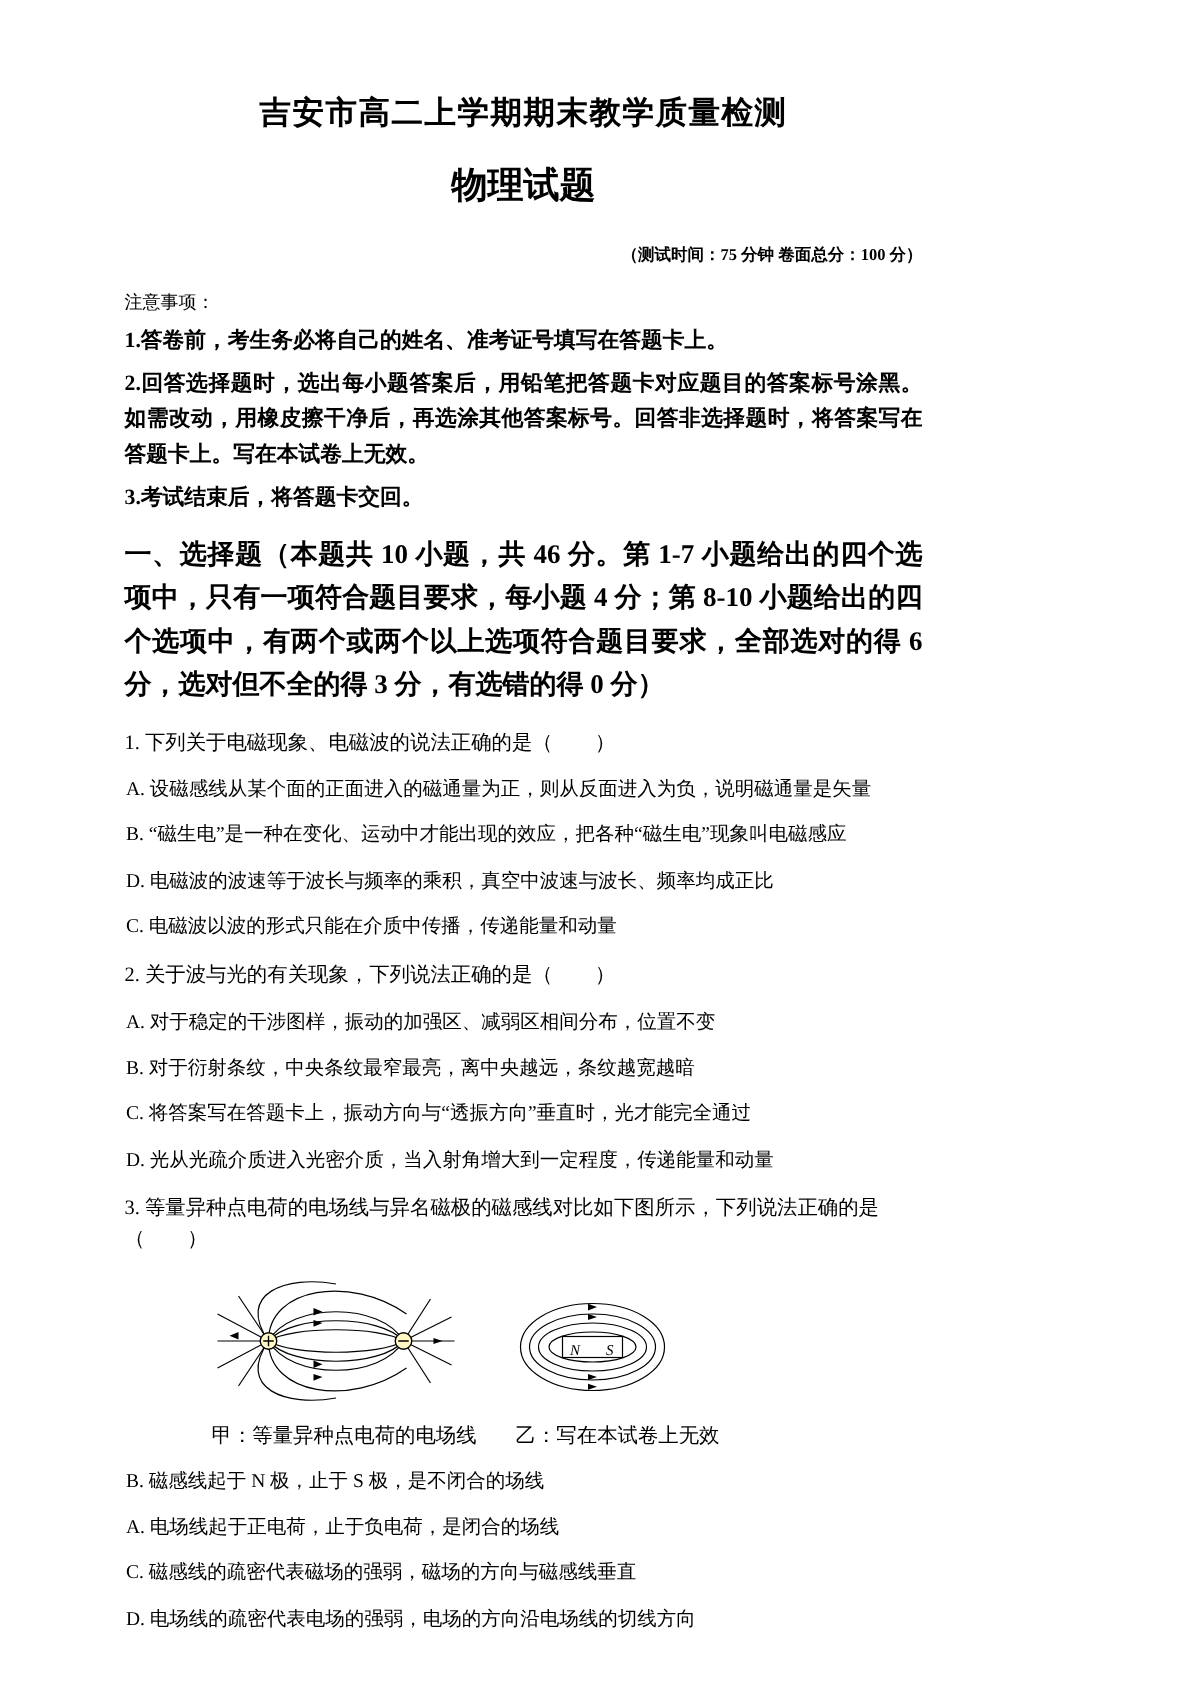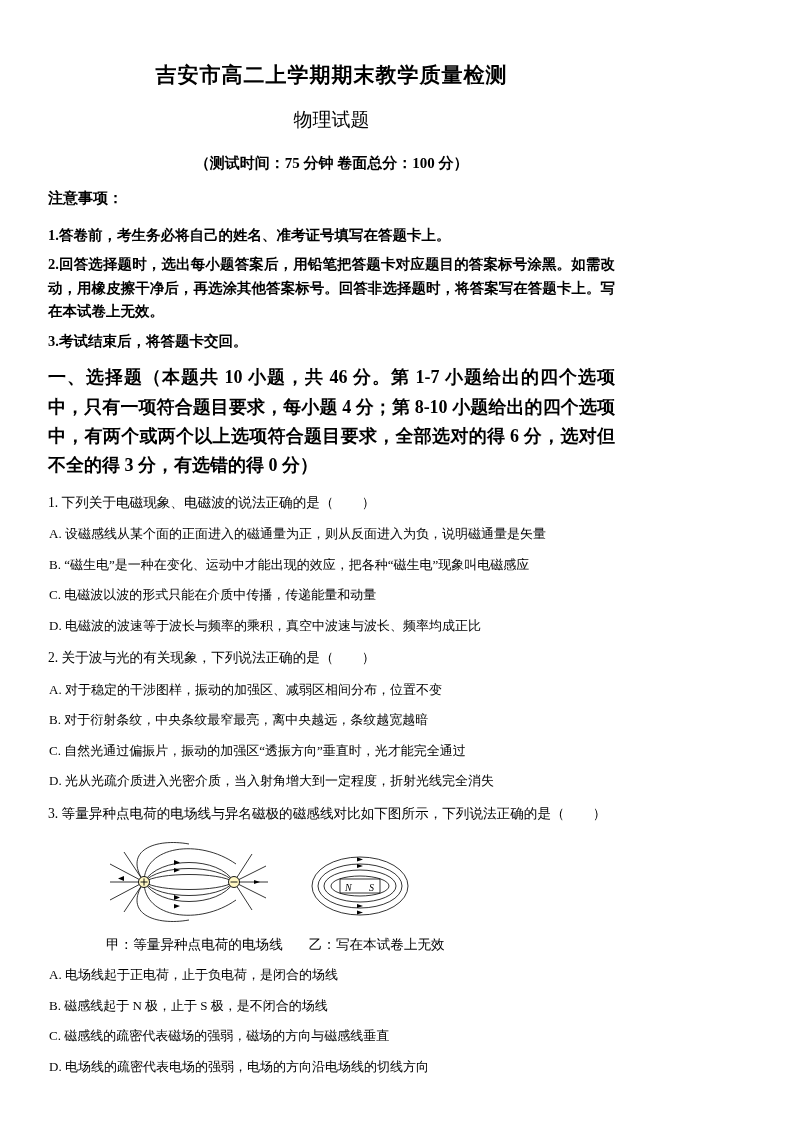--- a/index.html
+++ b/index.html
@@ -10,49 +10,49 @@
   body {
     width: 793px;
     height: 1122px;
     font-family: "Liberation Serif", "DejaVu Serif", serif;
     color: #000000;
     position: relative;
     overflow: hidden;
   }
   .page {
     box-sizing: border-box;
-    padding: 44px 62px 0 48px;
+    padding: 44px 62px 0 83px;
     width: 677px;
     height: 1122px;
   }
   .doc-title {
     text-align: center;
     font-size: 21px;
     font-weight: bold;
     letter-spacing: 1px;
     margin: 16px 0 0 0;
     line-height: 1.5;
   }
   .doc-subtitle {
     text-align: center;
-    font-size: 19px;
+    font-size: 24px;
+    font-weight: bold;
+    margin: 14px 0 0 0;
+    line-height: 1.5;
+  }
+  .doc-meta {
+    text-align: right;
+    font-size: 11px;
+    font-weight: bold;
+    margin: 20px 0 0 0;
+  }
+  .notice-head {
+    font-size: 12px;
     font-weight: normal;
-    margin: 14px 0 0 0;
-    line-height: 1.5;
-  }
-  .doc-meta {
-    text-align: center;
-    font-size: 15px;
-    font-weight: bold;
-    margin: 20px 0 0 0;
-  }
-  .notice-head {
-    font-size: 15px;
-    font-weight: bold;
-    margin: 16px 0 16px 0;
+    margin: 16px 0 6px 0;
   }
   .notice-item {
     font-size: 14.5px;
     font-weight: bold;
     margin: 6px 0 0 0;
     line-height: 1.62;
     text-align: justify;
   }
   .section-head {
     font-size: 18px;
@@ -108,31 +108,31 @@
   <div class="notice-item">3.考试结束后，将答题卡交回。</div>
 
   <div class="section-head">一、选择题（本题共 10 小题，共 46 分。第 1-7 小题给出的四个选项中，只有一项符合题目要求，每小题 4 分；第 8-10 小题给出的四个选项中，有两个或两个以上选项符合题目要求，全部选对的得 6 分，选对但不全的得 3 分，有选错的得 0 分）</div>
 
   <div class="question">
     <span>1.</span>
     <span>下列关于电磁现象、电磁波的说法正确的是（</span><span class="blank-paren">&nbsp;&nbsp;&nbsp;</span><span>）</span>
   </div>
   <div class="option">A. 设磁感线从某个面的正面进入的磁通量为正，则从反面进入为负，说明磁通量是矢量</div>
   <div class="option">B. “磁生电”是一种在变化、运动中才能出现的效应，把各种“磁生电”现象叫电磁感应</div>
+  <div class="option">D. 电磁波的波速等于波长与频率的乘积，真空中波速与波长、频率均成正比</div>
   <div class="option">C. 电磁波以波的形式只能在介质中传播，传递能量和动量</div>
-  <div class="option">D. 电磁波的波速等于波长与频率的乘积，真空中波速与波长、频率均成正比</div>
 
   <div class="question">
     <span>2.</span>
     <span>关于波与光的有关现象，下列说法正确的是（</span><span class="blank-paren">&nbsp;&nbsp;&nbsp;</span><span>）</span>
   </div>
   <div class="option">A. 对于稳定的干涉图样，振动的加强区、减弱区相间分布，位置不变</div>
   <div class="option">B. 对于衍射条纹，中央条纹最窄最亮，离中央越远，条纹越宽越暗</div>
-  <div class="option">C. 自然光通过偏振片，振动的加强区“透振方向”垂直时，光才能完全通过</div>
-  <div class="option">D. 光从光疏介质进入光密介质，当入射角增大到一定程度，折射光线完全消失</div>
+  <div class="option">C. 将答案写在答题卡上，振动方向与“透振方向”垂直时，光才能完全通过</div>
+  <div class="option">D. 光从光疏介质进入光密介质，当入射角增大到一定程度，传递能量和动量</div>
 
   <div class="question">
     <span>3.</span>
     <span>等量异种点电荷的电场线与异名磁极的磁感线对比如下图所示，下列说法正确的是（</span><span class="blank-paren">&nbsp;&nbsp;&nbsp;</span><span>）</span>
   </div>
 
   <div class="fig-wrap">
 
     <svg class="figA" width="170" height="92" viewBox="0 0 170 92">
       <g fill="none" stroke="#000" stroke-width="0.8">
@@ -188,19 +188,19 @@
       </g>
       <text x="61" y="39" font-family="'Liberation Serif', serif" font-size="10" font-style="italic">N</text>
       <text x="85" y="39" font-family="'Liberation Serif', serif" font-size="10" font-style="italic">S</text>
     </svg>
   </div>
 
   <div class="fig-caption">
     <span>甲：等量异种点电荷的电场线</span><span class="cap-gap"></span><span>乙：写在本试卷上无效</span>
   </div>
 
+  <div class="option">B. 磁感线起于 N 极，止于 S 极，是不闭合的场线</div>
   <div class="option">A. 电场线起于正电荷，止于负电荷，是闭合的场线</div>
-  <div class="option">B. 磁感线起于 N 极，止于 S 极，是不闭合的场线</div>
   <div class="option">C. 磁感线的疏密代表磁场的强弱，磁场的方向与磁感线垂直</div>
   <div class="option">D. 电场线的疏密代表电场的强弱，电场的方向沿电场线的切线方向</div>
 
 
 </div>
 
 </body></html>

